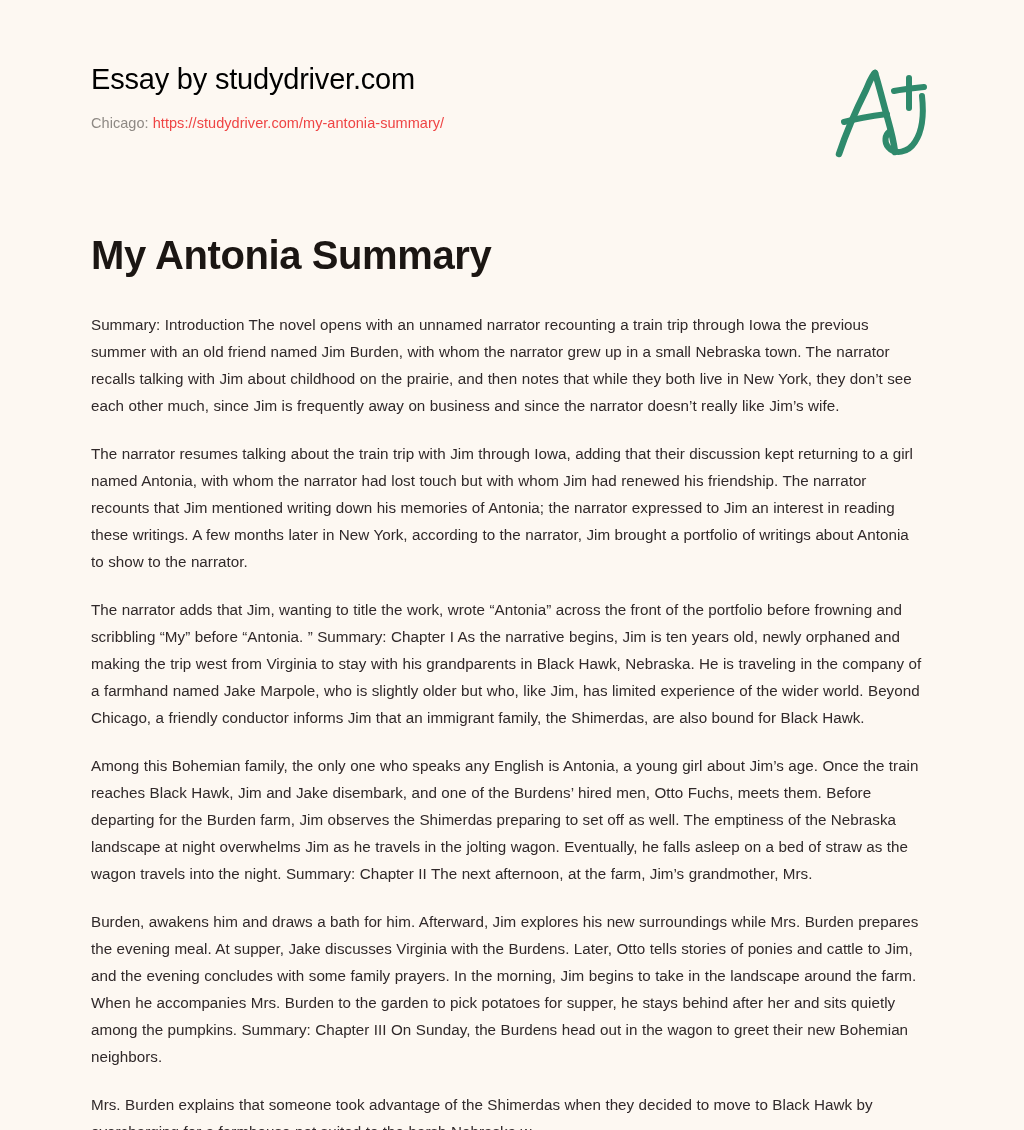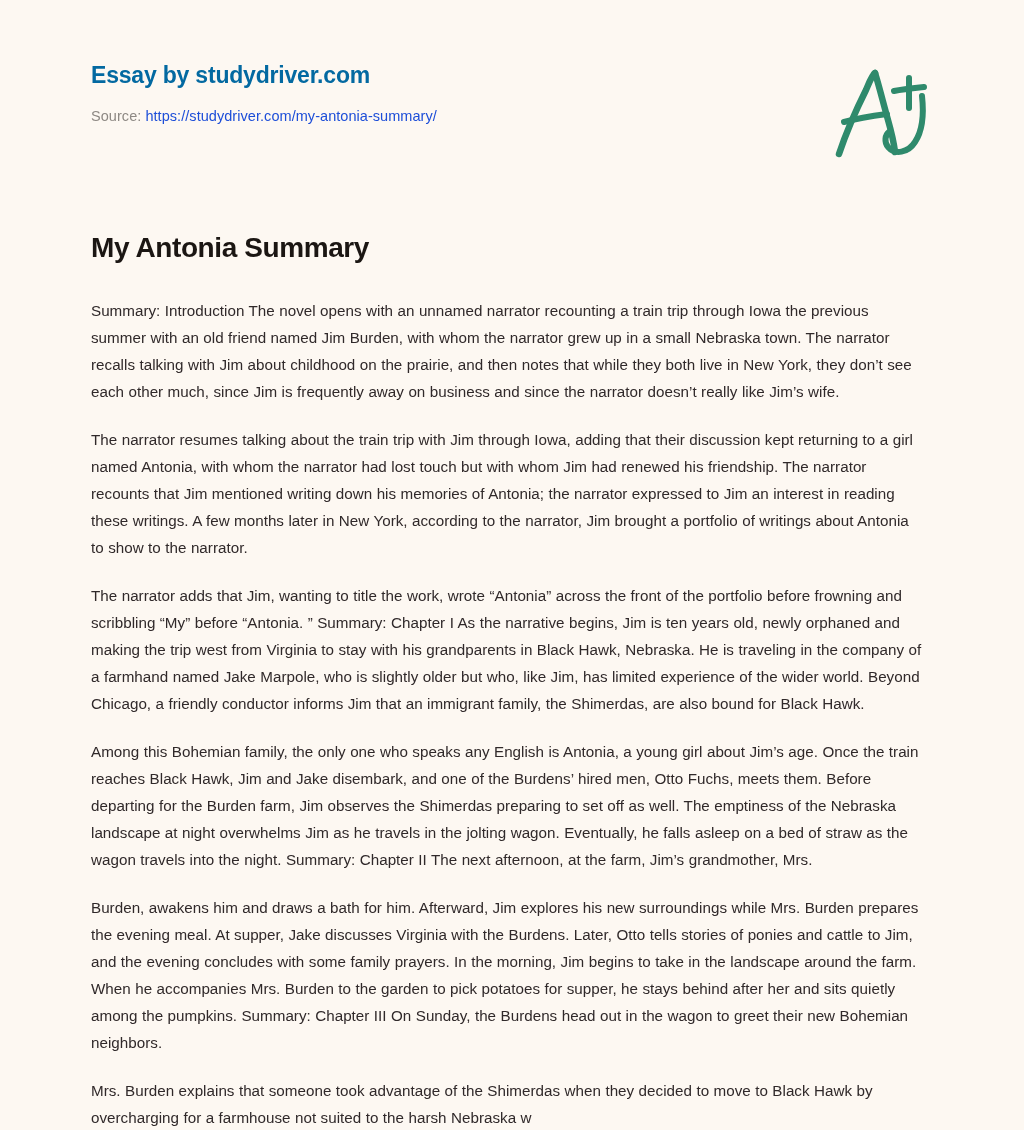--- a/index.html
+++ b/index.html
@@ -26,60 +26,60 @@
 
   
   .header {
     position: relative;
     padding: 62px 91px 0 91px;
     height: 120px;
     box-sizing: border-box;
   }
 
   .byline {
-    font-size: 23px;
-    font-weight: bold;
-    color: #0369a1;
+    font-size: 29px;
+    font-weight: normal;
+    color: #000000;
     letter-spacing: -0.2px;
     line-height: 1.2;
     margin: 0;
   }
 
   .source-line {
     margin-top: 17px;
     font-size: 14.5px;
     line-height: 1.3;
     color: #8c8782;
     letter-spacing: 0.05px;
   }
 
   .source-label {
     color: #8e8984;
   }
 
   .source-url {
-    color: #1d4ed8;
+    color: #ef4444;
     text-decoration: none;
   }
 
   
   .logo {
     position: absolute;
     top: 66px;
     right: 84px;
     width: 112px;
     height: 96px;
     display: block;
   }
 
   
   .title {
     margin: 0;
     padding: 112px 91px 0 91px;
-    font-size: 28px;
+    font-size: 40px;
     font-weight: bold;
     color: #1b1613;
     letter-spacing: -0.4px;
     line-height: 1.15;
   }
 
   
   .article {
     padding: 0 91px;
     box-sizing: border-box;
@@ -106,21 +106,21 @@
   }
 </style>
 </head>
 <body>
 
 <div class="page">
 
   <div class="header">
     <div class="byline">Essay by studydriver.com</div>
     <div class="source-line">
-      <span class="source-label">Source:</span>
+      <span class="source-label">Chicago:</span>
       <a class="source-url" href="#">https://studydriver.com/my-antonia-summary/</a>
     </div>
   </div>
 
   <svg class="logo" viewBox="0 0 112 96" aria-hidden="true">
     <g fill="none" stroke="#2f8a6c" stroke-linecap="round" stroke-linejoin="round">
 
       <path d="M11 88 C 17 70, 28 44, 38 24 C 41 17, 44 9, 47 7" stroke-width="6.5"></path>
 
       <path d="M47 7 C 50 16, 55 36, 60 54 C 64 68, 66 78, 67 86" stroke-width="6.5"></path>

